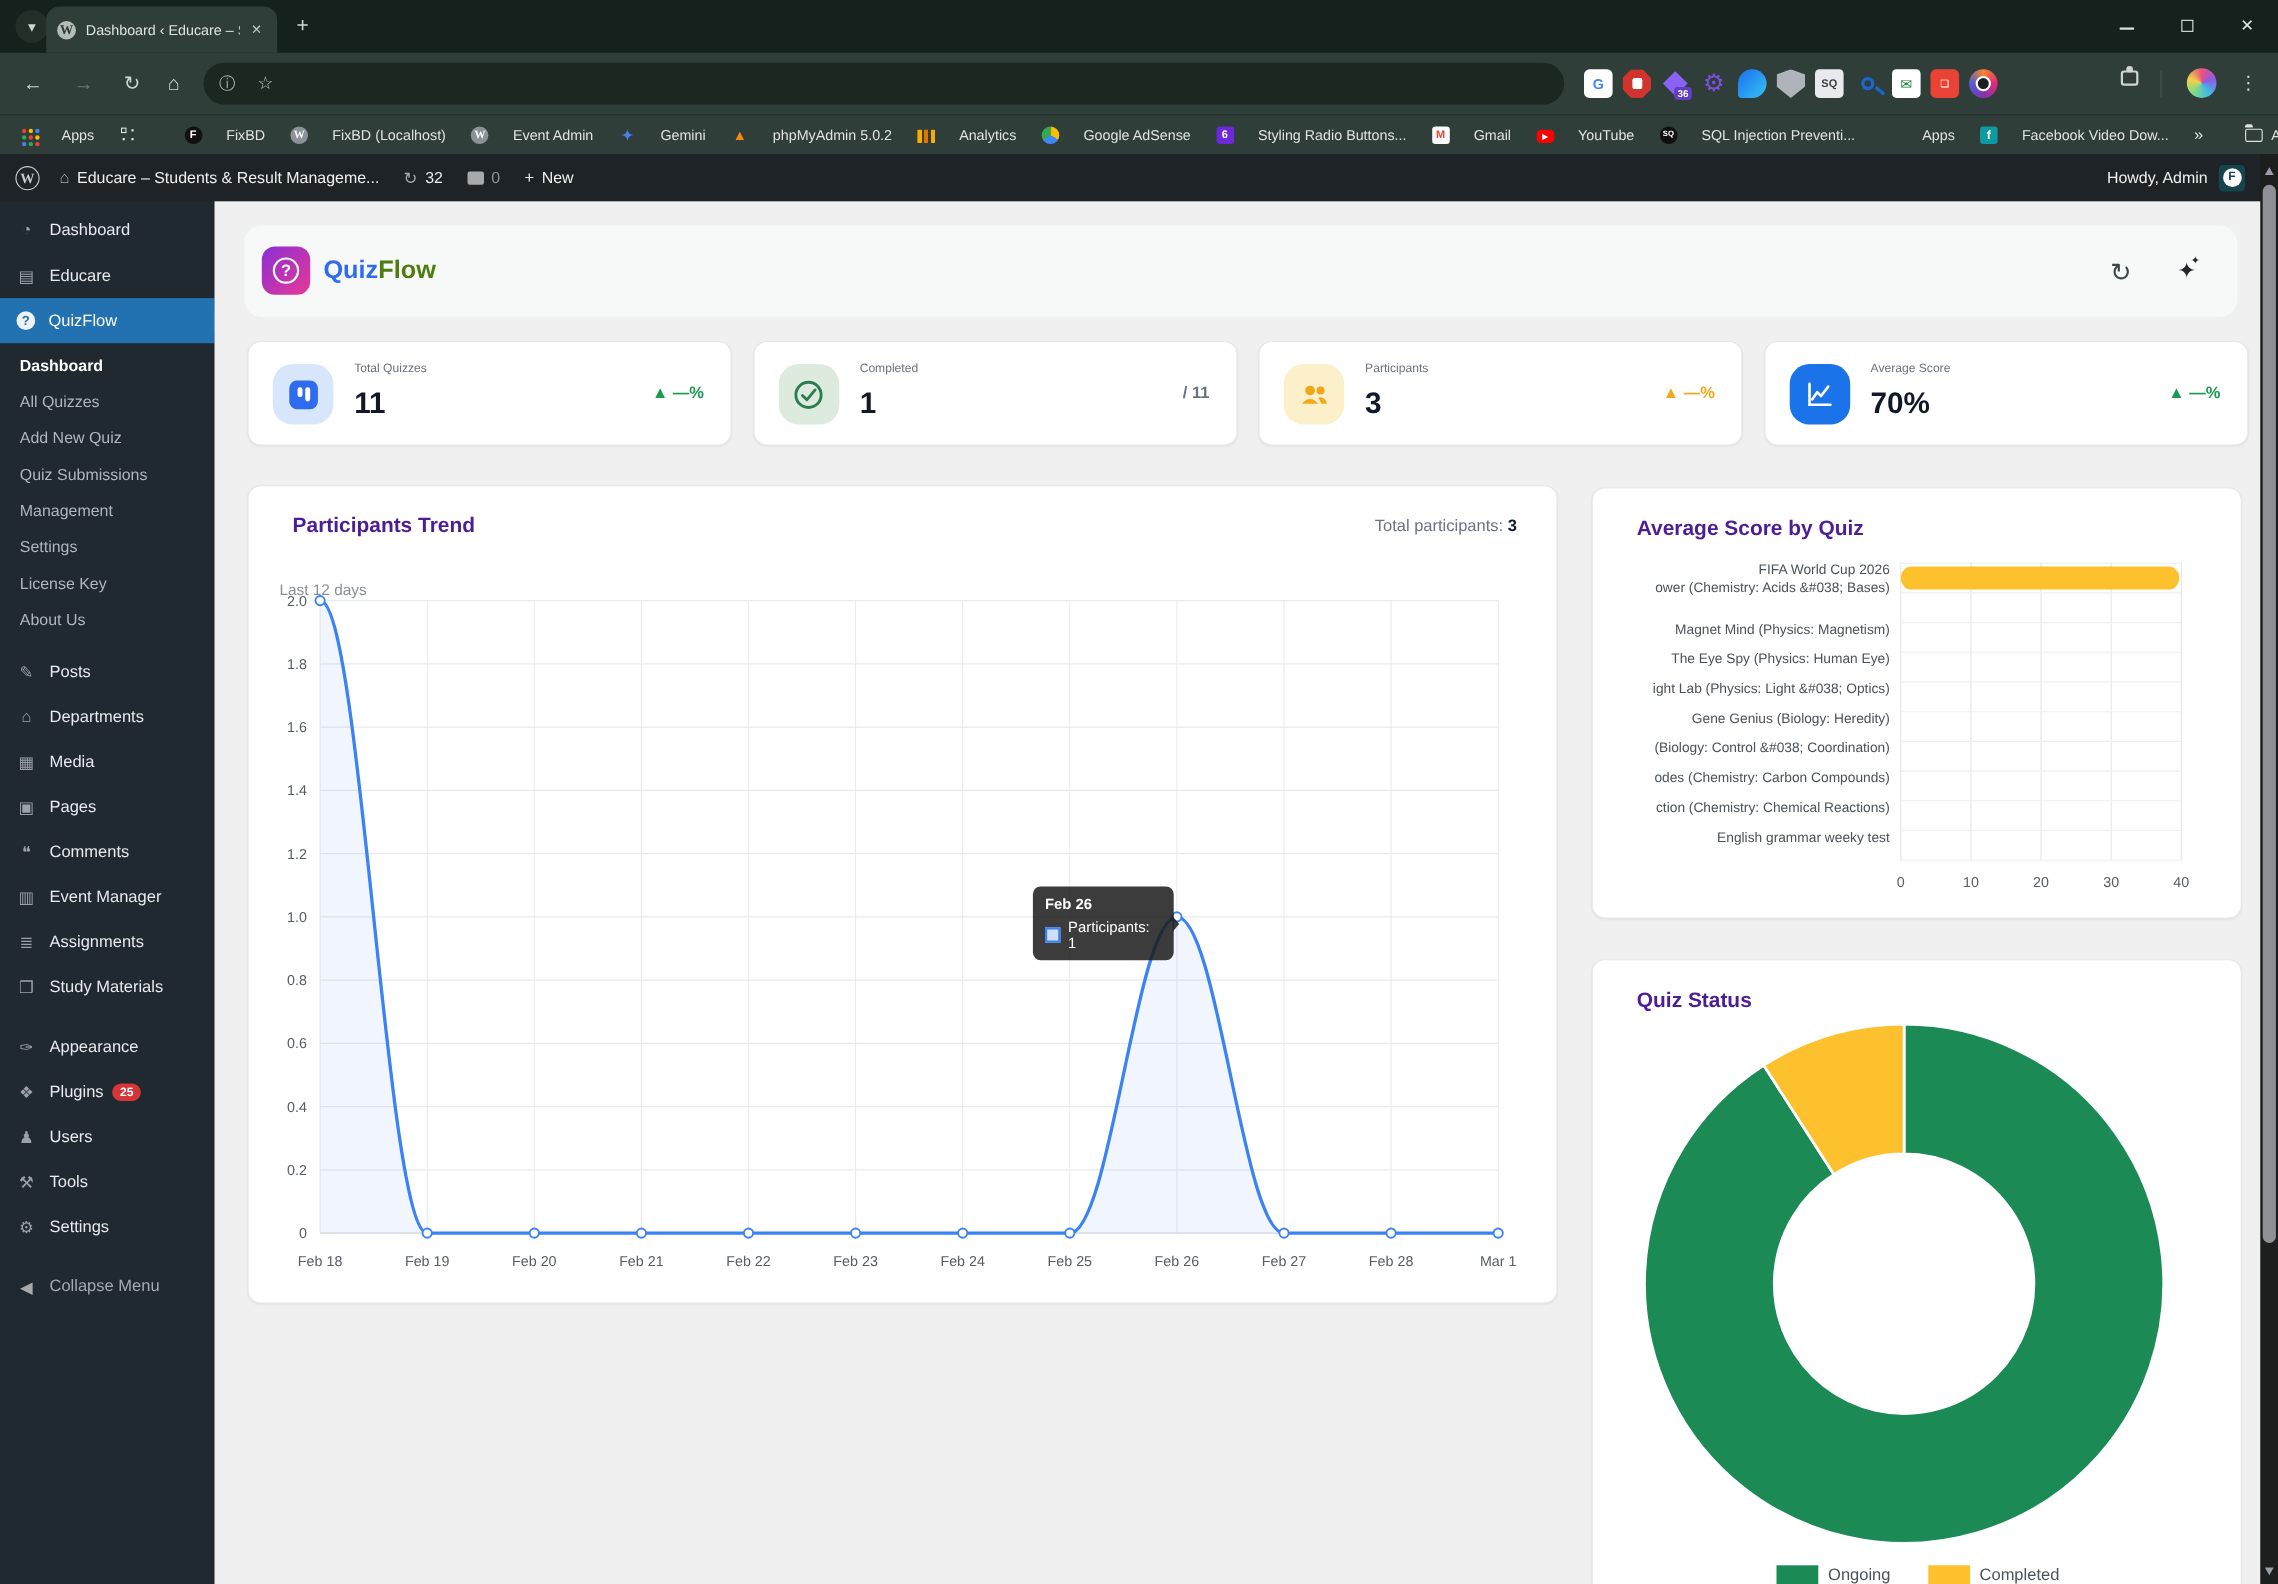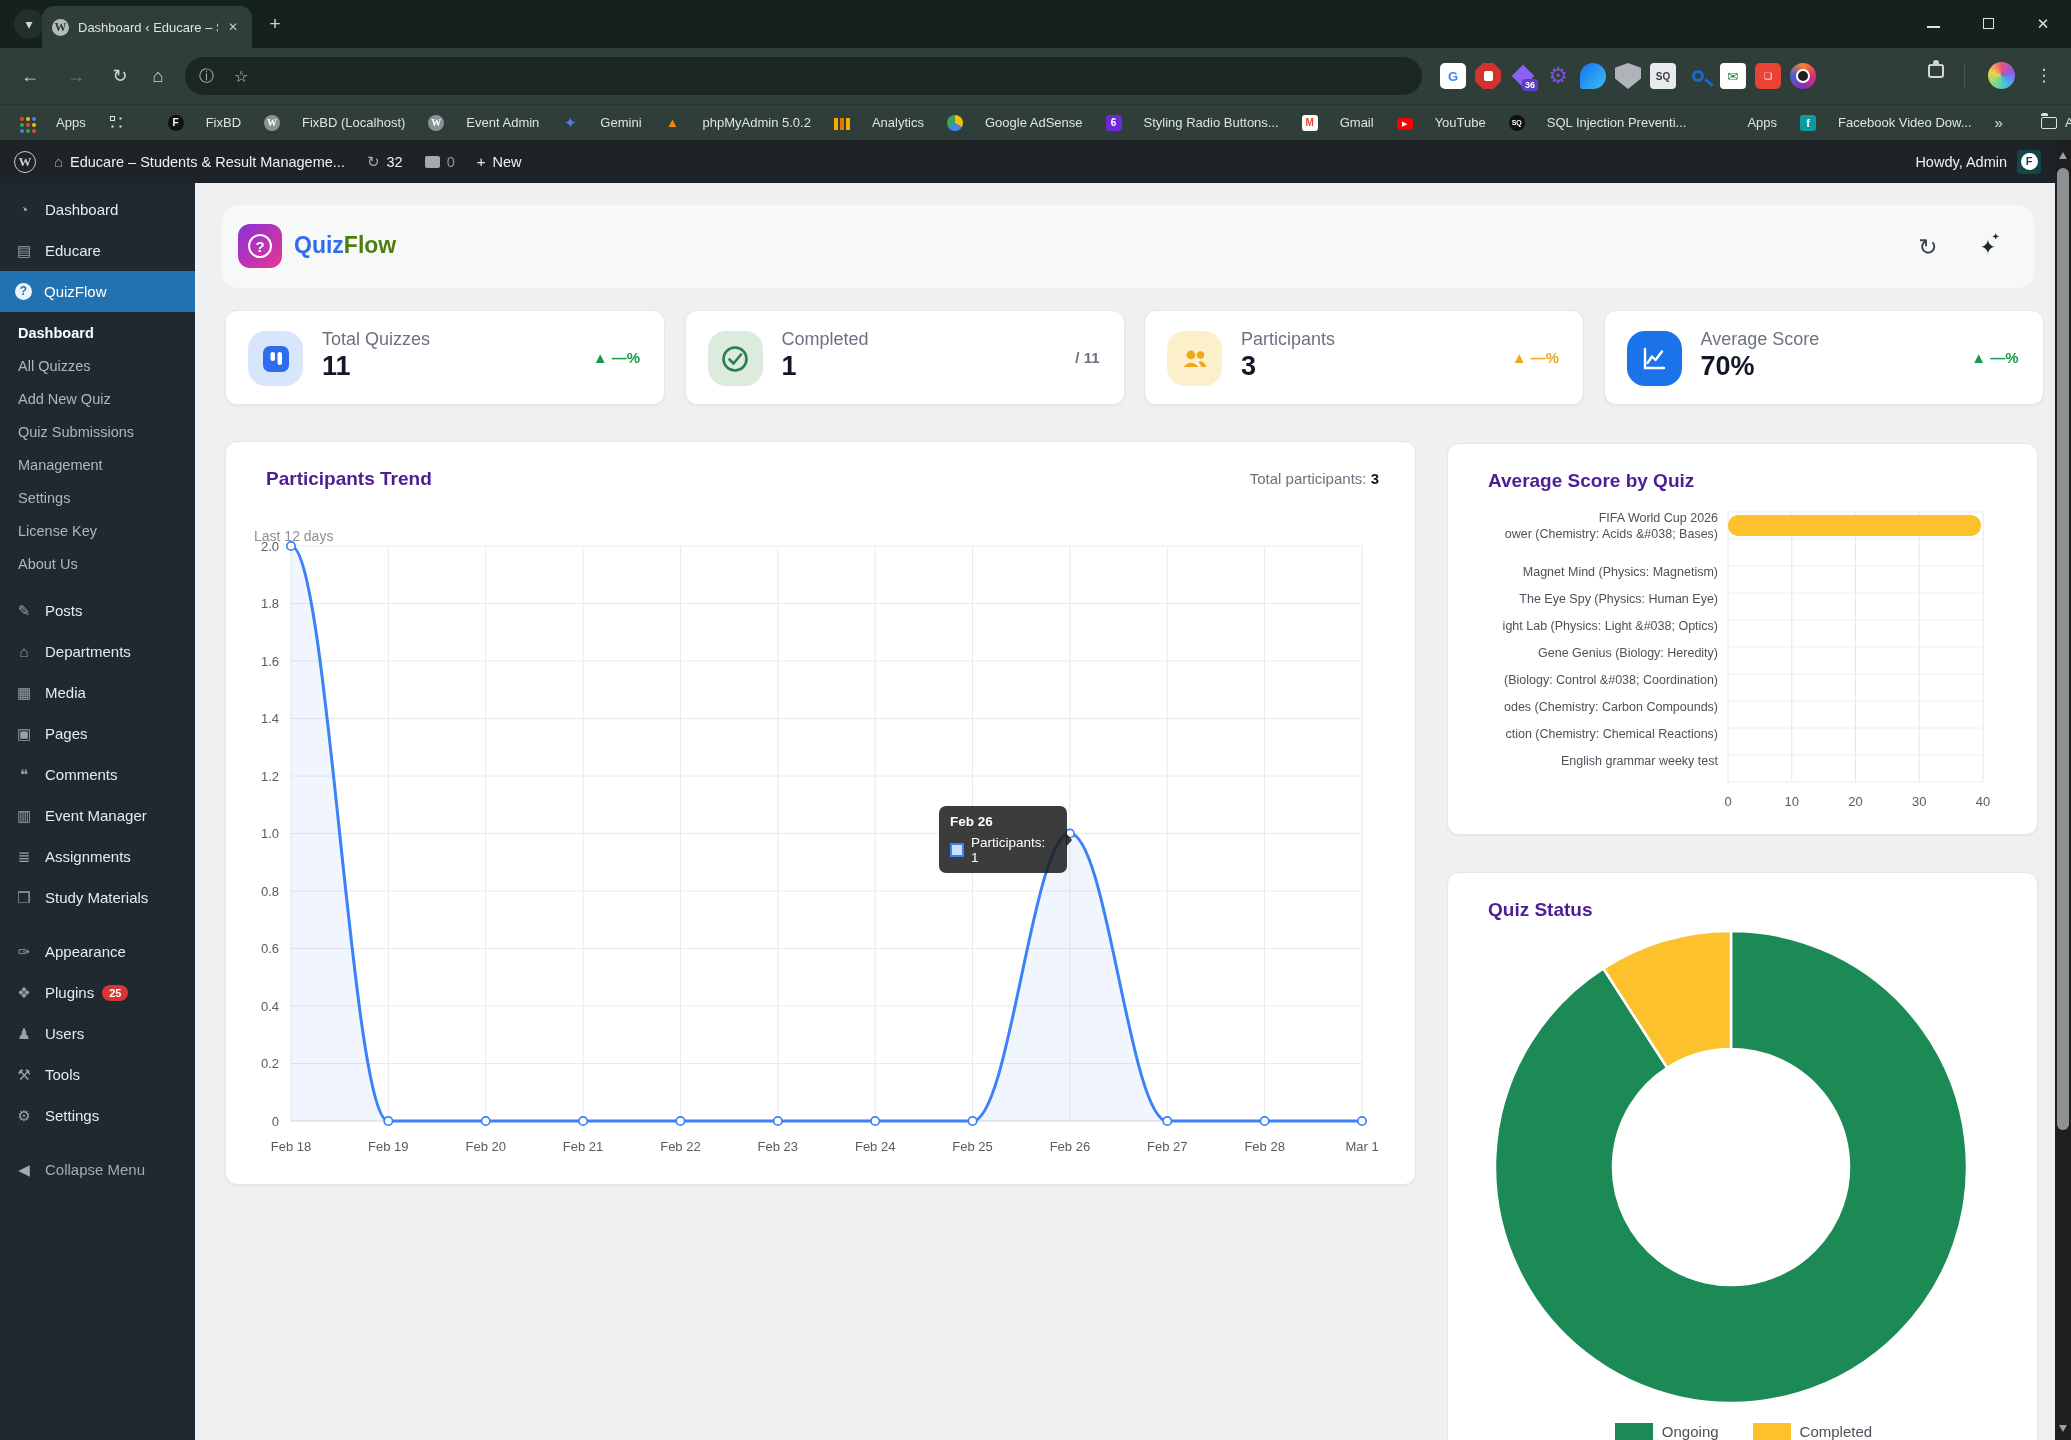--- a/index.html
+++ b/index.html
@@ -106,21 +106,21 @@
   #qf-logo i { width:24px; height:24px; border:2.5px solid #fff; border-radius:50%; color:#fff; font-weight:bold; font-size:15px; font-style:normal; text-align:center; line-height:21px; }
   #qf-title { position:absolute; left:72px; top:27px; font-size:23px; font-weight:600; }
   #brand-first { color:#2f6ded; } #brand-second { color:#4d7c0f; font-weight:700; }
   #hdr-refresh { position:absolute; left:1688px; top:24px; width:36px; height:36px; color:#3c434a; font-size:23px; text-align:center; line-height:36px; }
   #hdr-sparkle { position:absolute; left:1748px; top:24px; width:36px; height:36px; color:#23282d; text-align:center; }
   #hdr-sparkle .s1 { font-size:20px; line-height:36px; } #hdr-sparkle .s2 { position:absolute; right:6px; top:2px; font-size:10px; }
 
   
   .stat-card { top:127px; width:440px; height:95px; }
   .stat-icon { position:absolute; left:22px; top:20px; width:55px; height:55px; border-radius:18px; display:flex; align-items:center; justify-content:center; }
-  .stat-label { position:absolute; left:96px; top:18px; font-size:18px; color:#6b7280; }
+  .stat-label { position:absolute; left:96px; top:18px; font-size:11px; color:#6b7280; }
   .stat-value { position:absolute; left:96px; top:40px; font-size:27px; font-weight:bold; color:#111827; }
   .stat-meta { position:absolute; right:24px; top:38px; font-size:15px; font-weight:600; }
 
   
   #trend-card { left:30px; top:258px; width:1191px; height:744px; }
   .panel-title { position:absolute; left:40px; top:26px; font-size:19px; font-weight:600; color:#4c1d95; }
   #trend-sub { position:absolute; left:28px; top:58px; font-size:14px; color:#8a9097;margin-top:28px; }
   #trend-total { position:absolute; right:36px; top:28px; font-size:15px; color:#6b7280; }
   #trend-total b { color:#111827; }
   #trend-svg { position:absolute; left:0; top:85px; }

